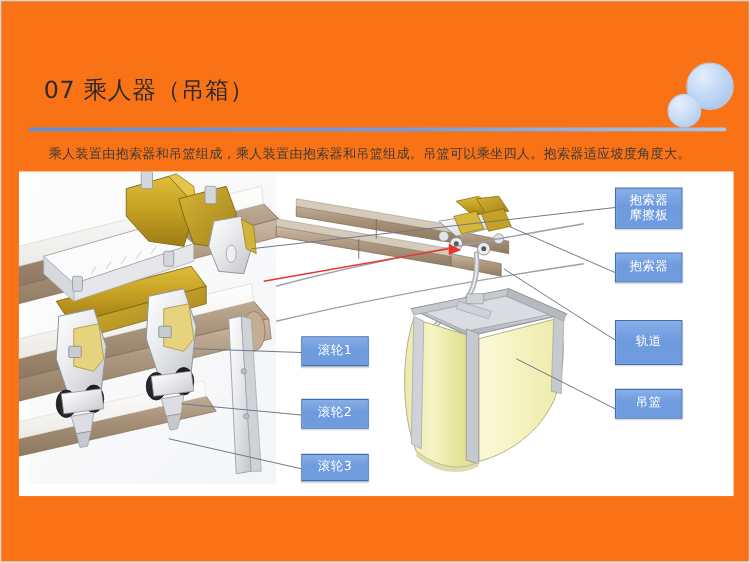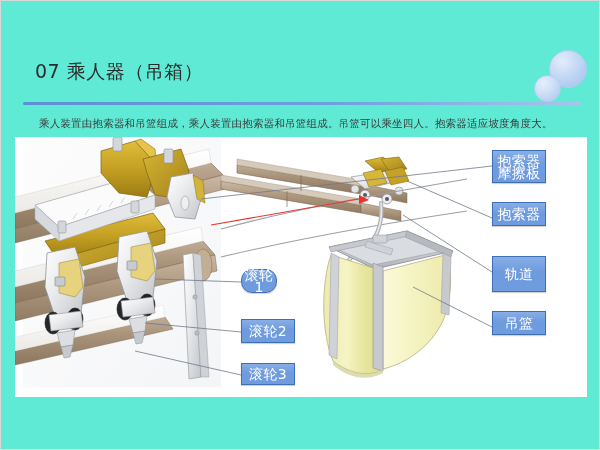--- a/index.html
+++ b/index.html
@@ -10,21 +10,21 @@
   body {
     width: 600px;
     height: 450px;
     font-family: "Liberation Sans", "DejaVu Sans", sans-serif;
     overflow: hidden;
   }
   .slide {
     position: relative;
     width: 600px;
     height: 450px;
-    background: #5eead4;
+    background: #f97316;
     box-sizing: border-box;
     border: 1px solid #d8d8d8;
     overflow: hidden;
   }
 
   
   .page-title {
     position: absolute;
     left: 34px;
     top: 58px;
@@ -88,21 +88,21 @@
     height: 260px;
   }
   .figure svg { display: block; }
 
   
   .label-box {
     position: absolute;
     background: linear-gradient(to bottom, #87aee6 0%, #6e9ade 45%, #6f9bdf 100%);
     border: 1px solid #3f6fb5;
     color: #ffffff;
-    font-size: 14px;
+    font-size: 10px;
     line-height: 12px;
     text-align: center;
     display: flex;
     align-items: center;
     justify-content: center;
     box-sizing: border-box;
     box-shadow: 0 1px 1px rgba(0,0,0,0.18);
     font-family: "DejaVu Sans", "Liberation Sans", sans-serif;
     letter-spacing: 0.3px;
     white-space: pre-line;
@@ -348,19 +348,19 @@
 
   <div class="label-box" style="left:491px; top:149px; width:54px; height:33px;">抱索器
 摩擦板</div>
 
   <div class="label-box" style="left:491px; top:201px; width:54px; height:24px;">抱索器</div>
 
   <div class="label-box" style="left:491px; top:255px; width:54px; height:36px;">轨道</div>
 
   <div class="label-box" style="left:491px; top:310px; width:54px; height:24px;">吊篮</div>
 
-  <div class="label-box" style="left:240px; top:268px; width:36px; height:24px;border-radius:11px;">滚轮1</div>
+  <div class="label-box" style="left:240px; top:268px; width:54px; height:24px;">滚轮1</div>
 
   <div class="label-box" style="left:240px; top:318px; width:54px; height:24px;">滚轮2</div>
 
   <div class="label-box" style="left:240px; top:362px; width:54px; height:22px;">滚轮3</div>
 
 </div>
 
 </body></html>

